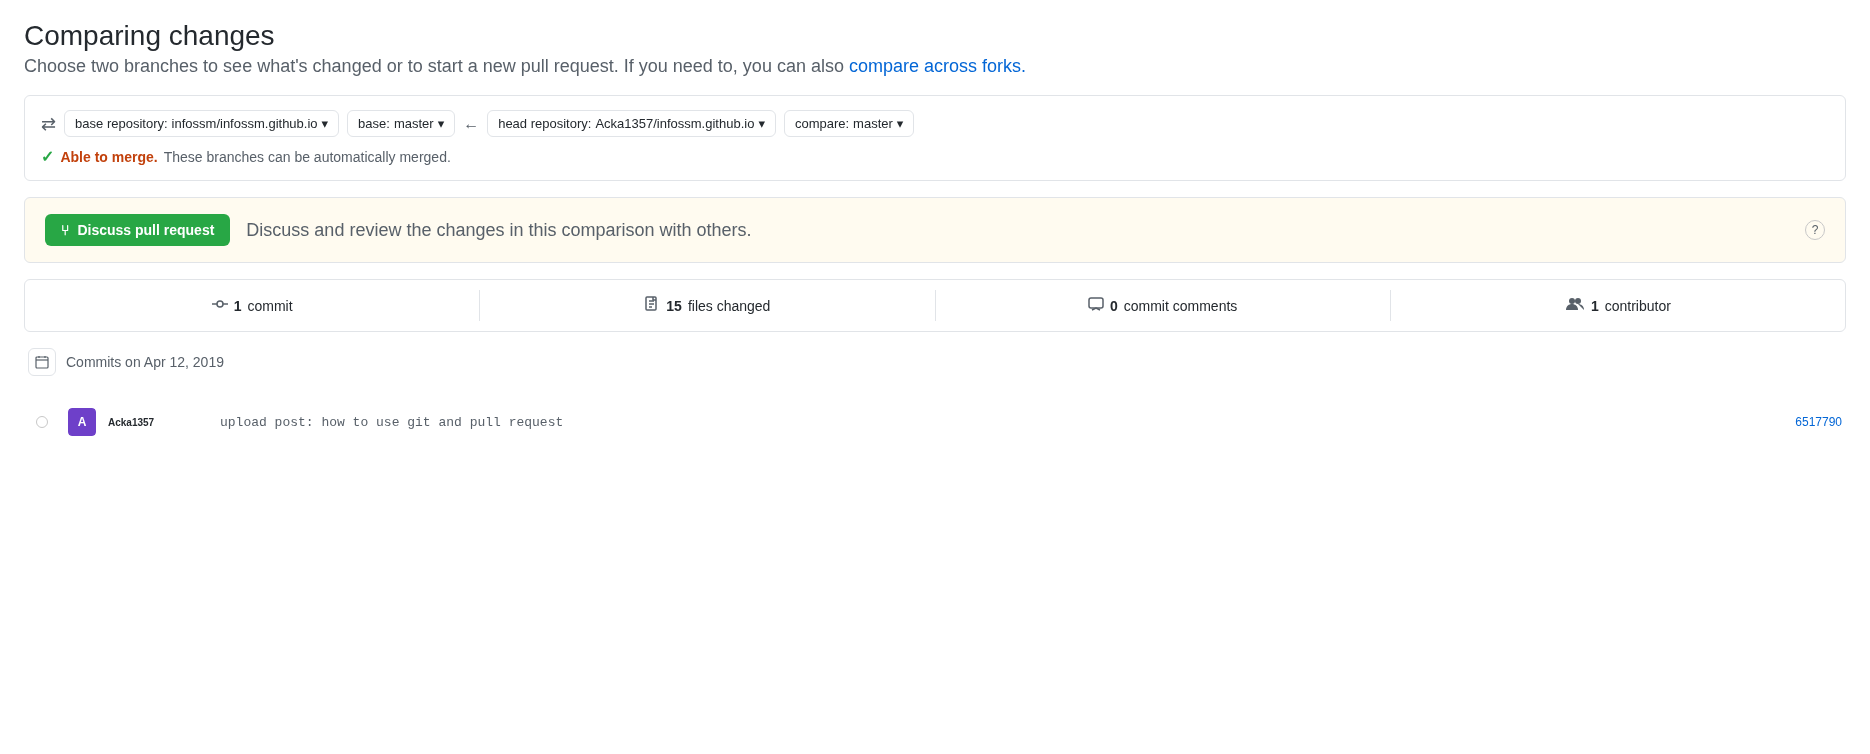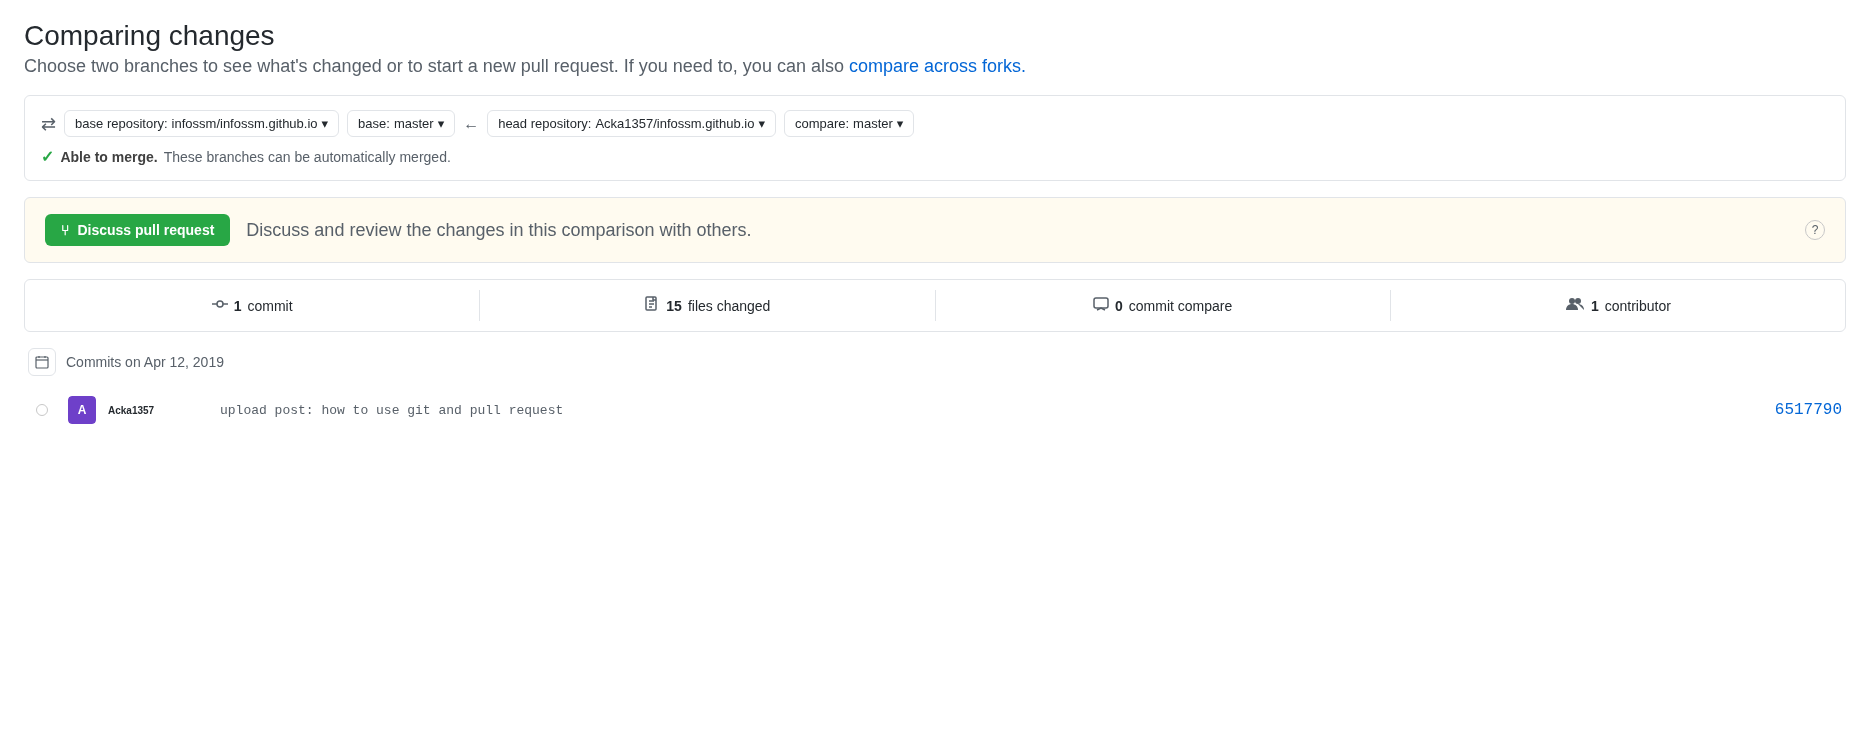--- a/index.html
+++ b/index.html
@@ -70,21 +70,21 @@
       gap: 6px;
       font-size: 14px;
       color: #586069;
     }
     .merge-check {
       color: #28a745;
       font-size: 16px;
       font-weight: 700;
     }
     .merge-able-text {
-      color: #404040;
+      color: #c2410c;
       font-weight: 600;
     }
 
     
     .pr-bar {
       background: #fffbf0;
       border: 1px solid #e1e4e8;
       border-radius: 6px;
       padding: 16px 20px;
       margin-bottom: 16px;
@@ -162,21 +162,21 @@
     }
 
     
     .commits-section {
       padding: 0 4px;
     }
     .commits-date-header {
       display: flex;
       align-items: center;
       gap: 10px;
-      margin-bottom: 12px;
+      margin-bottom: 24px;
       font-size: 14px;
       color: #586069;
     }
     .commits-date-icon {
       width: 28px;
       height: 28px;
       border: 1px solid #e1e4e8;
       border-radius: 6px;
       display: flex;
       align-items: center;
@@ -234,22 +234,22 @@
       flex-shrink: 0;
     }
     .commit-message {
       color: #586069;
       font-size: 13px;
       font-family: SFMono-Regular, Consolas, "Liberation Mono", Menlo, monospace;
       flex: 1;
     }
     .commit-sha {
       color: #0366d6;
-      font-size: 16px;
-      font-family: Liberation Mono, monospace;
+      font-size: 12px;
+      font-family: Liberation Sans, sans-serif;
       text-decoration: none;
       margin-left: auto;
     }
   </style>
 </head>
 <body>
 
 <h1>Comparing changes</h1>
 
 <p class="subtitle">
@@ -334,21 +334,21 @@
     <span> files changed</span>
   </a>
   <a class="stat-item" href="#">
     <span class="stat-icon">
       <svg width="16" height="16" viewBox="0 0 16 16" fill="none" stroke="#586069" stroke-width="1.5">
           <rect x="1" y="2" width="14" height="10" rx="2"></rect>
           <polyline points="4,14 8,12 12,14" fill="none" stroke="#586069" stroke-width="1.5"></polyline>
         </svg>
     </span>
     <span class="stat-count">0</span>
-    <span> commit compare</span>
+    <span> commit comments</span>
   </a>
   <a class="stat-item" href="#">
     <span class="stat-icon">
       <svg width="20" height="16" viewBox="0 0 20 16" fill="#586069">
           <circle cx="7" cy="5" r="3"></circle>
           <circle cx="13" cy="5" r="3"></circle>
           <path d="M1 14 C1 10 4 8 7 8 C10 8 13 10 13 14" fill="#586069"></path>
           <path d="M13 8 C16 8 19 10 19 14" fill="#586069"></path>
         </svg>
     </span>

